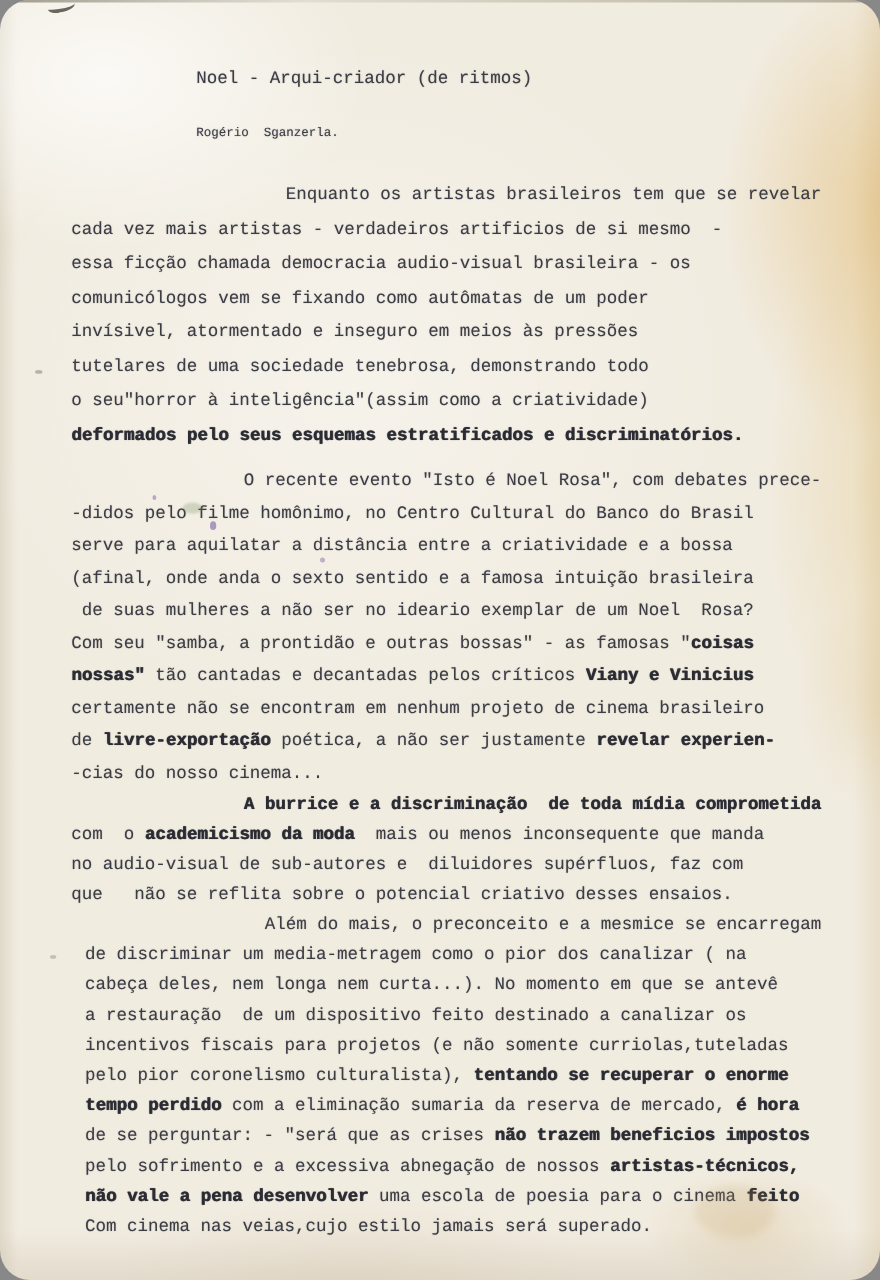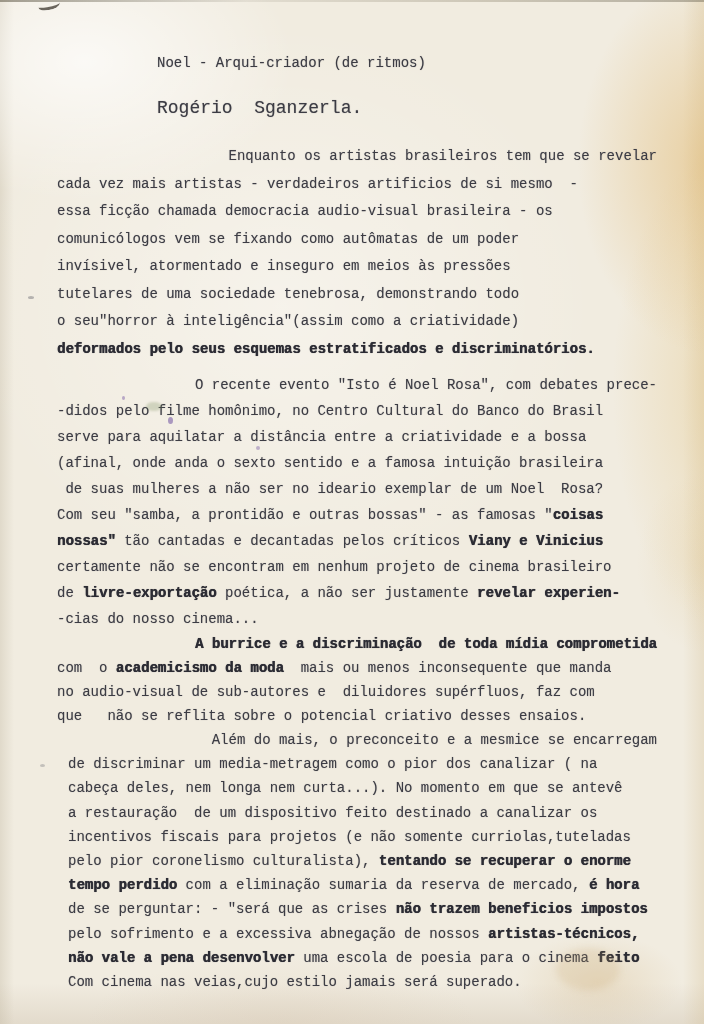--- a/index.html
+++ b/index.html
@@ -14,27 +14,28 @@
       radial-gradient(ellipse 420px 380px at 40% 30%, rgba(255,255,255,0.35), rgba(255,255,255,0) 75%),
       radial-gradient(ellipse 185px 265px at 101% 16%, rgba(223,178,98,0.52), rgba(223,178,98,0) 72%),
       radial-gradient(ellipse 150px 320px at 103% 38%, rgba(226,192,120,0.40), rgba(226,192,120,0) 75%),
       radial-gradient(ellipse 90px 120px at 100% 55%, rgba(220,190,130,0.22), rgba(220,190,130,0) 75%),
       radial-gradient(ellipse 120px 70px at 85% 96%, rgba(208,176,122,0.28), rgba(208,176,122,0) 70%),
       radial-gradient(ellipse 260px 90px at 40% 100%, rgba(215,198,176,0.30), rgba(215,198,176,0) 75%),
       linear-gradient(to right, rgba(185,175,152,0.30), rgba(185,175,152,0) 2%),
       linear-gradient(to left, rgba(205,180,130,0.25), rgba(205,180,130,0) 3%),
       linear-gradient(to top, rgba(200,186,166,0.35), rgba(200,186,166,0) 4%);
     font-family:"Liberation Mono","DejaVu Sans Mono",monospace;
+    border-radius:24px;
   }
   .edge-top{position:absolute;top:0;left:0;right:0;height:2px;
     background:linear-gradient(to right, rgba(90,84,66,0.55), rgba(90,84,66,0.10) 35%, rgba(120,110,85,0.30) 70%, rgba(90,84,66,0.40));}
   .content{position:absolute;left:57px;top:54px;width:600px;color:var(--ink,#3c3c44);}
   .doc-title{font-size:14px;line-height:18px;margin-left:100px;white-space:pre;
     text-shadow:0 0 1px rgba(60,60,68,0.45);}
-  .doc-author{font-size:18px;line-height:18px;margin-left:100px;margin-top:27px;white-space:pre;
+  .doc-author{font-size:10px;line-height:18px;margin-left:100px;margin-top:27px;white-space:pre;
     text-shadow:0 0 1px rgba(60,60,68,0.45);}
   .para{font-size:14px;}
   .para .line{white-space:pre;text-shadow:0 0 1px rgba(60,60,68,0.38);}
   .para .line.indent{padding-left:96px;text-align:right;}
   .p1{margin-top:26px;line-height:27.5px;}
   .p2{margin-top:9px;line-height:26px;}
   .p3{line-height:24px;}
   .p4{line-height:24.2px;margin-left:11px;}
   .seg.bold{font-weight:bold;color:#2b2b33;text-shadow:0.5px 0 0 rgba(43,43,51,0.85), 0 0 1px rgba(43,43,51,0.45);}
   

